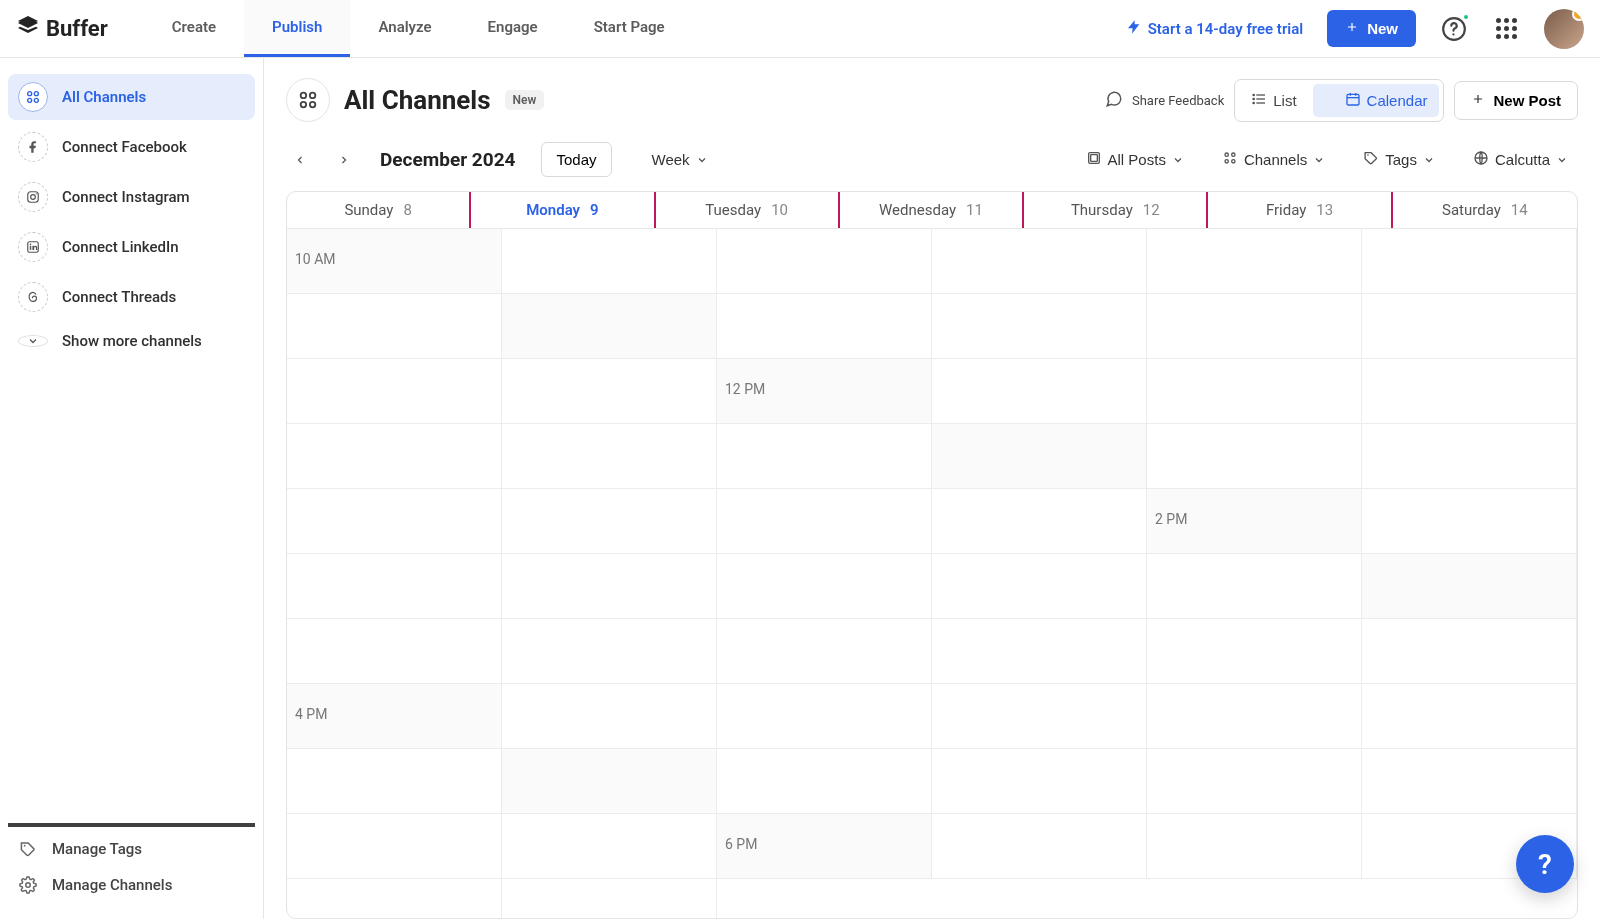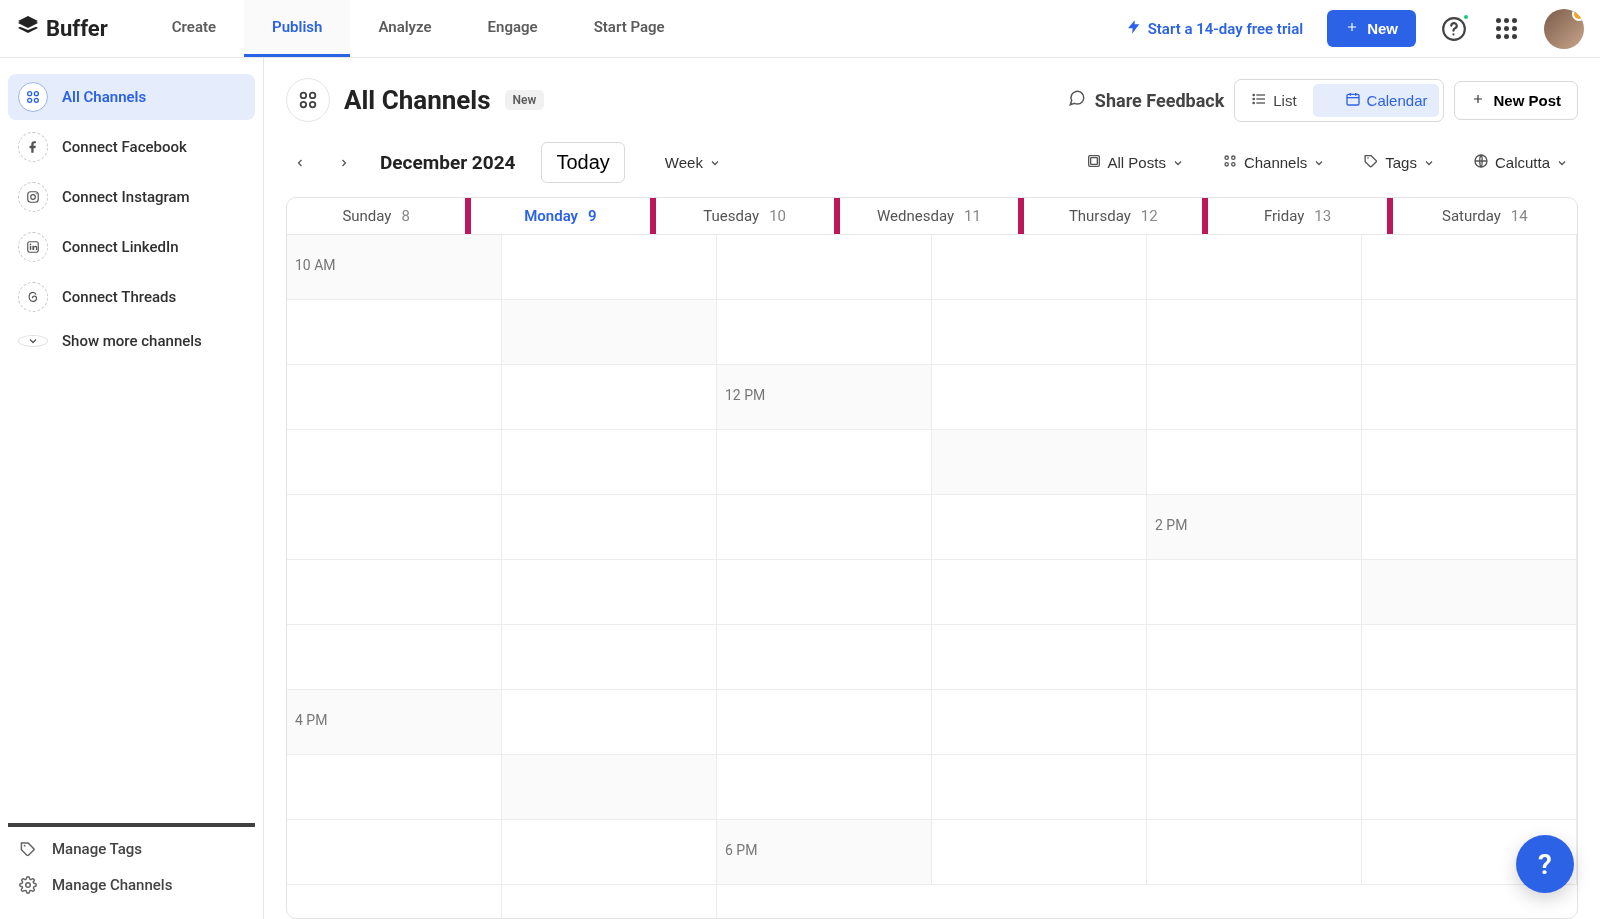--- a/index.html
+++ b/index.html
@@ -37,37 +37,37 @@
   .sidebar-bottom .sidebar-item { font-weight:500; color:#444; }
   .sidebar-bottom .sidebar-icon { border:none; width:20px; height:20px; flex:0 0 20px; }
 
   
   .content { flex:1; display:flex; flex-direction:column; overflow:hidden; }
   .content-header { display:flex; align-items:center; padding:20px 22px 14px; gap:14px; }
   .all-ch-icon { width:44px; height:44px; border:1px solid #e4e4e4; border-radius:50%; display:flex; align-items:center; justify-content:center; }
   .page-title { font-size:26px; font-weight:700; }
   .badge-new { background:#f1f1f1; color:#5c5c5c; font-size:12px; font-weight:600; padding:3px 8px; border-radius:5px; }
   .header-actions { margin-left:auto; display:flex; align-items:center; gap:10px; }
-  .share-feedback { display:flex; align-items:center; gap:9px; font-weight:700; font-size:18px; color:#444; cursor:pointer; }
+  .share-feedback { display:flex; align-items:center; gap:9px; font-weight:400; font-size:13px; color:#444; cursor:pointer; }
   .seg-group { border:1px solid #d9d9d9; border-radius:7px; padding:4px; display:flex; gap:4px; }
   .seg-btn { display:flex; align-items:center; gap:6px; padding:7px 12px; border-radius:5px; font-weight:500; font-size:15px; color:#444; background:transparent; border:none; cursor:pointer; }
   .seg-btn.active { background:#e5ecfb; color:#2c63e6;padding-left:32px; }
   .outline-btn { border:1px solid #d9d9d9; background:#fff; padding:10px 16px; border-radius:7px; font-weight:600; font-size:15px; display:flex; align-items:center; gap:8px; cursor:pointer; }
 
   .toolbar { display:flex; align-items:center; padding:6px 22px 14px; gap:16px; }
   .nav-arrow { width:28px; height:28px; display:flex; align-items:center; justify-content:center; cursor:pointer; color:#555; }
   .month-label { font-size:19px; font-weight:700; margin-left:6px; margin-right:10px; }
-  .btn-today { border:1px solid #d9d9d9; background:#fff; padding:8px 14px; border-radius:6px; font-weight:500; font-size:20px; cursor:pointer; }
+  .btn-today { border:1px solid #d9d9d9; background:#fff; padding:8px 14px; border-radius:6px; font-weight:500; font-size:15px; cursor:pointer; }
   .dropdown-btn { display:flex; align-items:center; gap:6px; padding:8px 10px; font-weight:500; font-size:15px; color:#333; background:transparent; border:none; cursor:pointer; }
   .toolbar-right { margin-left:auto; display:flex; align-items:center; gap:18px; }
 
   
   .calendar-wrap { flex:1; margin:0 22px 0; border:1px solid #e3e3e3; border-radius:10px; overflow:hidden; display:flex; flex-direction:column; }
   .cal-head { display:grid; grid-template-columns:repeat(7,1fr); border-bottom:1px solid #e8e8e8; }
-  .cal-head-cell { text-align:center; padding:9px 0; font-size:15px; color:#555; border-right:6px solid #be185d; }
+  .cal-head-cell { text-align:center; padding:9px 0; font-size:15px; color:#555; border-right:2px solid #be185d; }
   .cal-head-cell:last-child { border-right:none; }
   .cal-head-cell.today { color:#2c63e6; font-weight:600; }
   .cal-head-cell .daynum { margin-left:10px; color:#888; }
   .cal-head-cell.today .daynum { color:#2c63e6; }
   .cal-body { flex:1; overflow:auto; position:relative; }
   .cal-grid { display:grid; grid-template-columns:repeat(6,1fr); }
   .cal-cell { height:65px; border-right:1px solid #ececec; border-bottom:1px solid #ececec; position:relative; }
   .cal-cell:last-child { border-right:none; }
   .cal-cell.sunday { background:#fafafa; }
   .time-label { position:absolute; left:8px; top:22px; font-size:14px; color:#777; }

